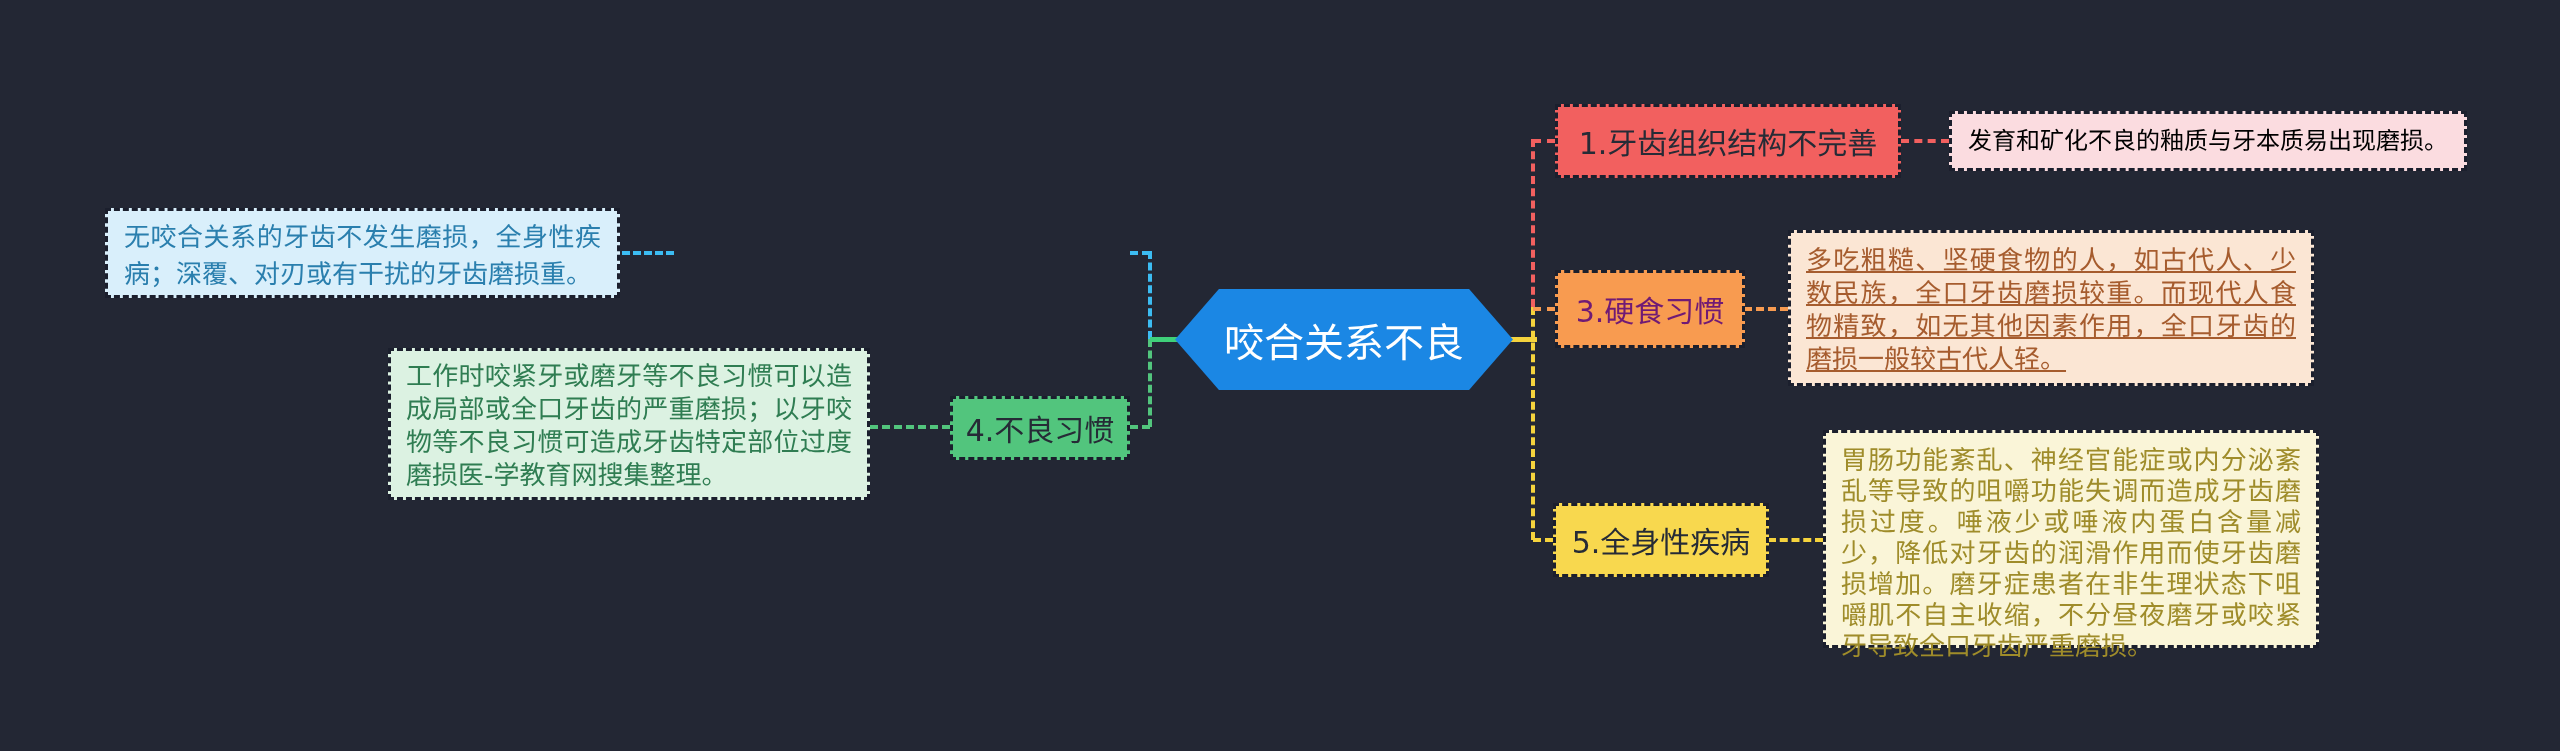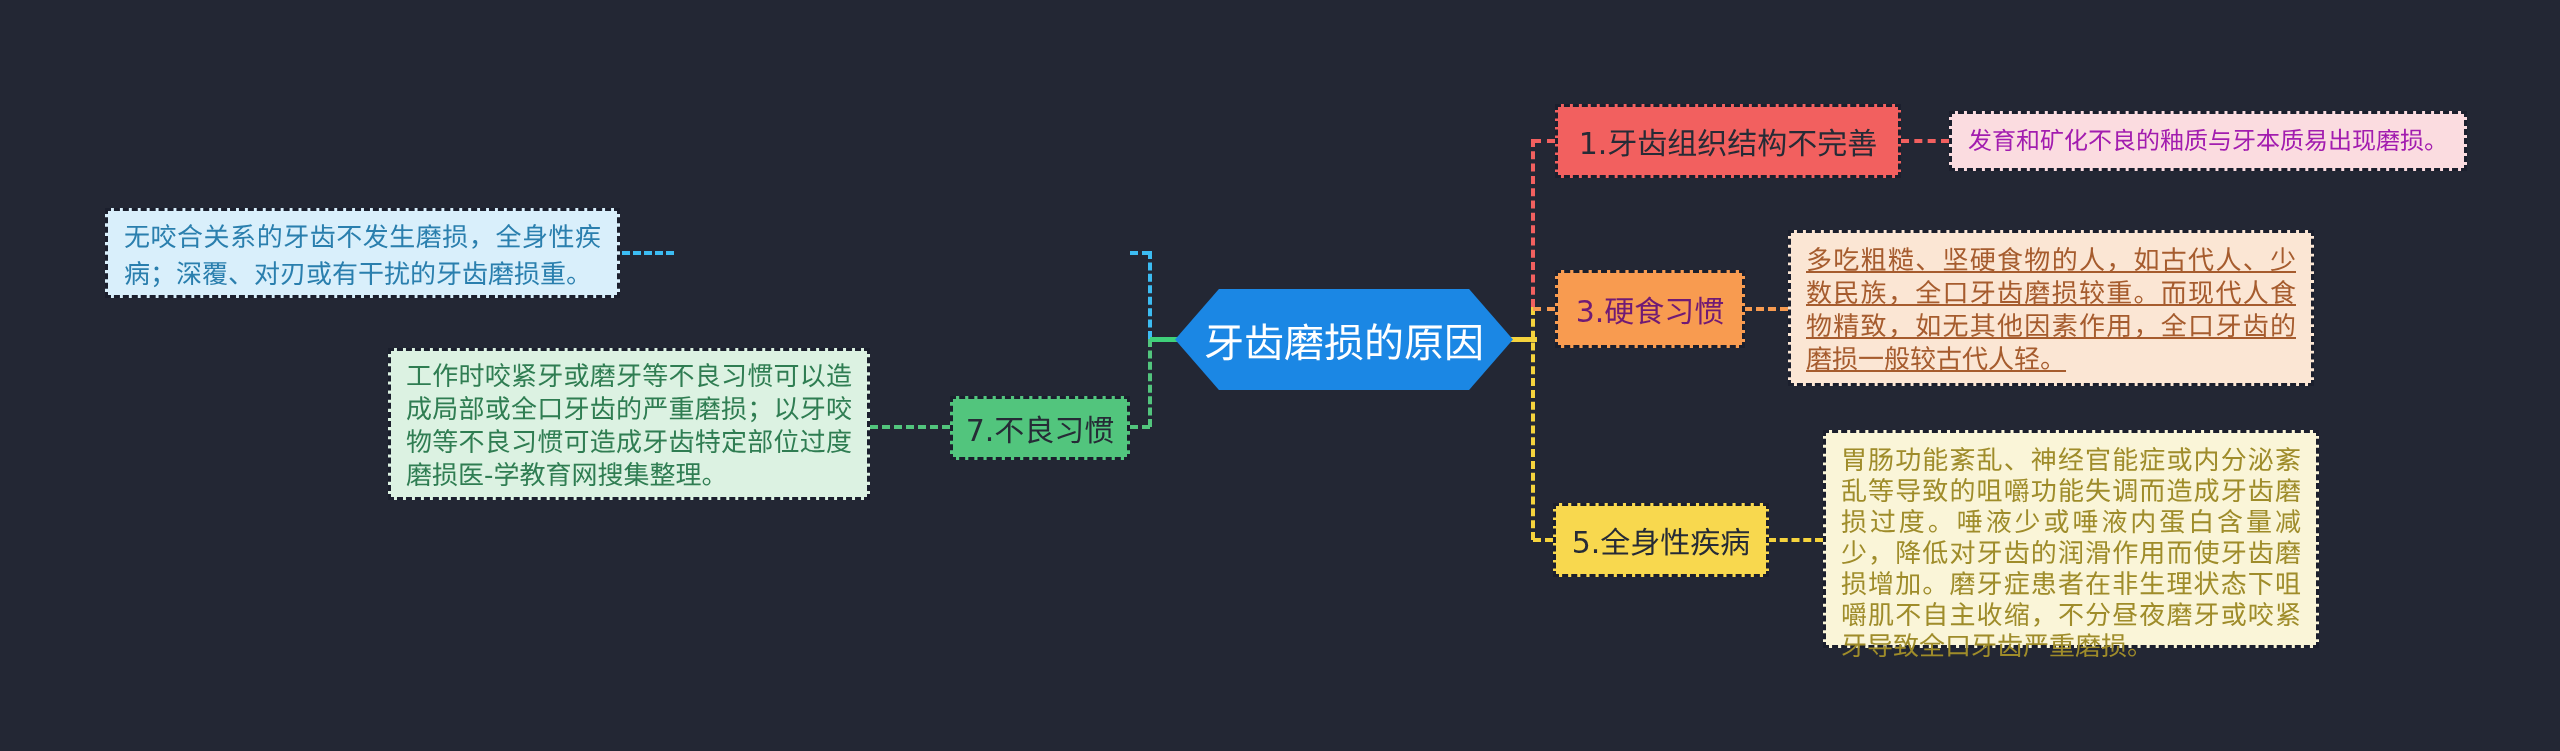--- a/index.html
+++ b/index.html
@@ -94,29 +94,29 @@
   <div class="bar c-r1" style="background: rgb(245, 211, 61);"></div>
   <div class="v c-r2" style="border-color: rgb(242, 96, 95);"></div>
   <div class="v c-r3" style="border-color: rgb(245, 211, 61);"></div>
   <div class="h c-r4" style="border-color: rgb(242, 96, 95);"></div>
   <div class="h c-r5" style="border-color: rgb(242, 96, 95);"></div>
   <div class="h c-r6" style="border-color: rgb(248, 155, 80);"></div>
   <div class="h c-r7" style="border-color: rgb(248, 155, 80);"></div>
   <div class="h c-r8" style="border-color: rgb(245, 211, 61);"></div>
   <div class="h c-r9" style="border-color: rgb(245, 211, 61);"></div>
 
-  <div class="center-node nc" style="background: rgb(27, 135, 228); color: rgb(255, 255, 255);">牙齿磨损的原因</div>
+  <div class="center-node nc" style="background: rgb(27, 135, 228); color: rgb(255, 255, 255);">咬合关系不良</div>
 
   <div class="node n1" style="background: rgb(242, 96, 95); color: rgb(38, 43, 54);">1.牙齿组织结构不完善</div>
-  <div class="detail d1" style="background: rgb(251, 220, 224); color: #a21caf; border-color: rgb(27, 31, 45);">发育和矿化不良的釉质与牙本质易出现磨损。</div>
+  <div class="detail d1" style="background: rgb(251, 220, 224); color: #000000; border-color: rgb(27, 31, 45);">发育和矿化不良的釉质与牙本质易出现磨损。</div>
 
   <div class="detail d2" style="background: rgb(217, 239, 251); color: rgb(42, 127, 174); border-color: rgb(27, 31, 45);">无咬合关系的牙齿不发生磨损，全身性疾病；深覆、对刃或有干扰的牙齿磨损重。</div>
 
   <div class="node n3" style="background: rgb(248, 155, 80); color: #701a75;">3.硬食习惯</div>
   <div class="detail d3" style="background: rgb(251, 230, 212); color: rgb(166, 92, 46); border-color: rgb(27, 31, 45);">多吃粗糙、坚硬食物的人，如古代人、少数民族，全口牙齿磨损较重。而现代人食物精致，如无其他因素作用，全口牙齿的磨损一般较古代人轻。</div>
 
   <div class="detail d4" style="background: rgb(220, 242, 226); color: rgb(47, 125, 82); border-color: rgb(27, 31, 45);">工作时咬紧牙或磨牙等不良习惯可以造成局部或全口牙齿的严重磨损；以牙咬物等不良习惯可造成牙齿特定部位过度磨损医-学教育网搜集整理。</div>
-  <div class="node n4" style="background: rgb(82, 197, 125); color: rgb(38, 43, 54);">7.不良习惯</div>
+  <div class="node n4" style="background: rgb(82, 197, 125); color: rgb(38, 43, 54);">4.不良习惯</div>
 
   <div class="node n5" style="background: rgb(248, 216, 78); color: rgb(38, 43, 54);">5.全身性疾病</div>
   <div class="detail d5" style="background: rgb(250, 245, 216); color: rgb(159, 140, 42); border-color: rgb(27, 31, 45);">胃肠功能紊乱、神经官能症或内分泌紊乱等导致的咀嚼功能失调而造成牙齿磨损过度。唾液少或唾液内蛋白含量减少，降低对牙齿的润滑作用而使牙齿磨损增加。磨牙症患者在非生理状态下咀嚼肌不自主收缩，不分昼夜磨牙或咬紧牙导致全口牙齿严重磨损。</div>
 
 </div>
 
 </body></html>

